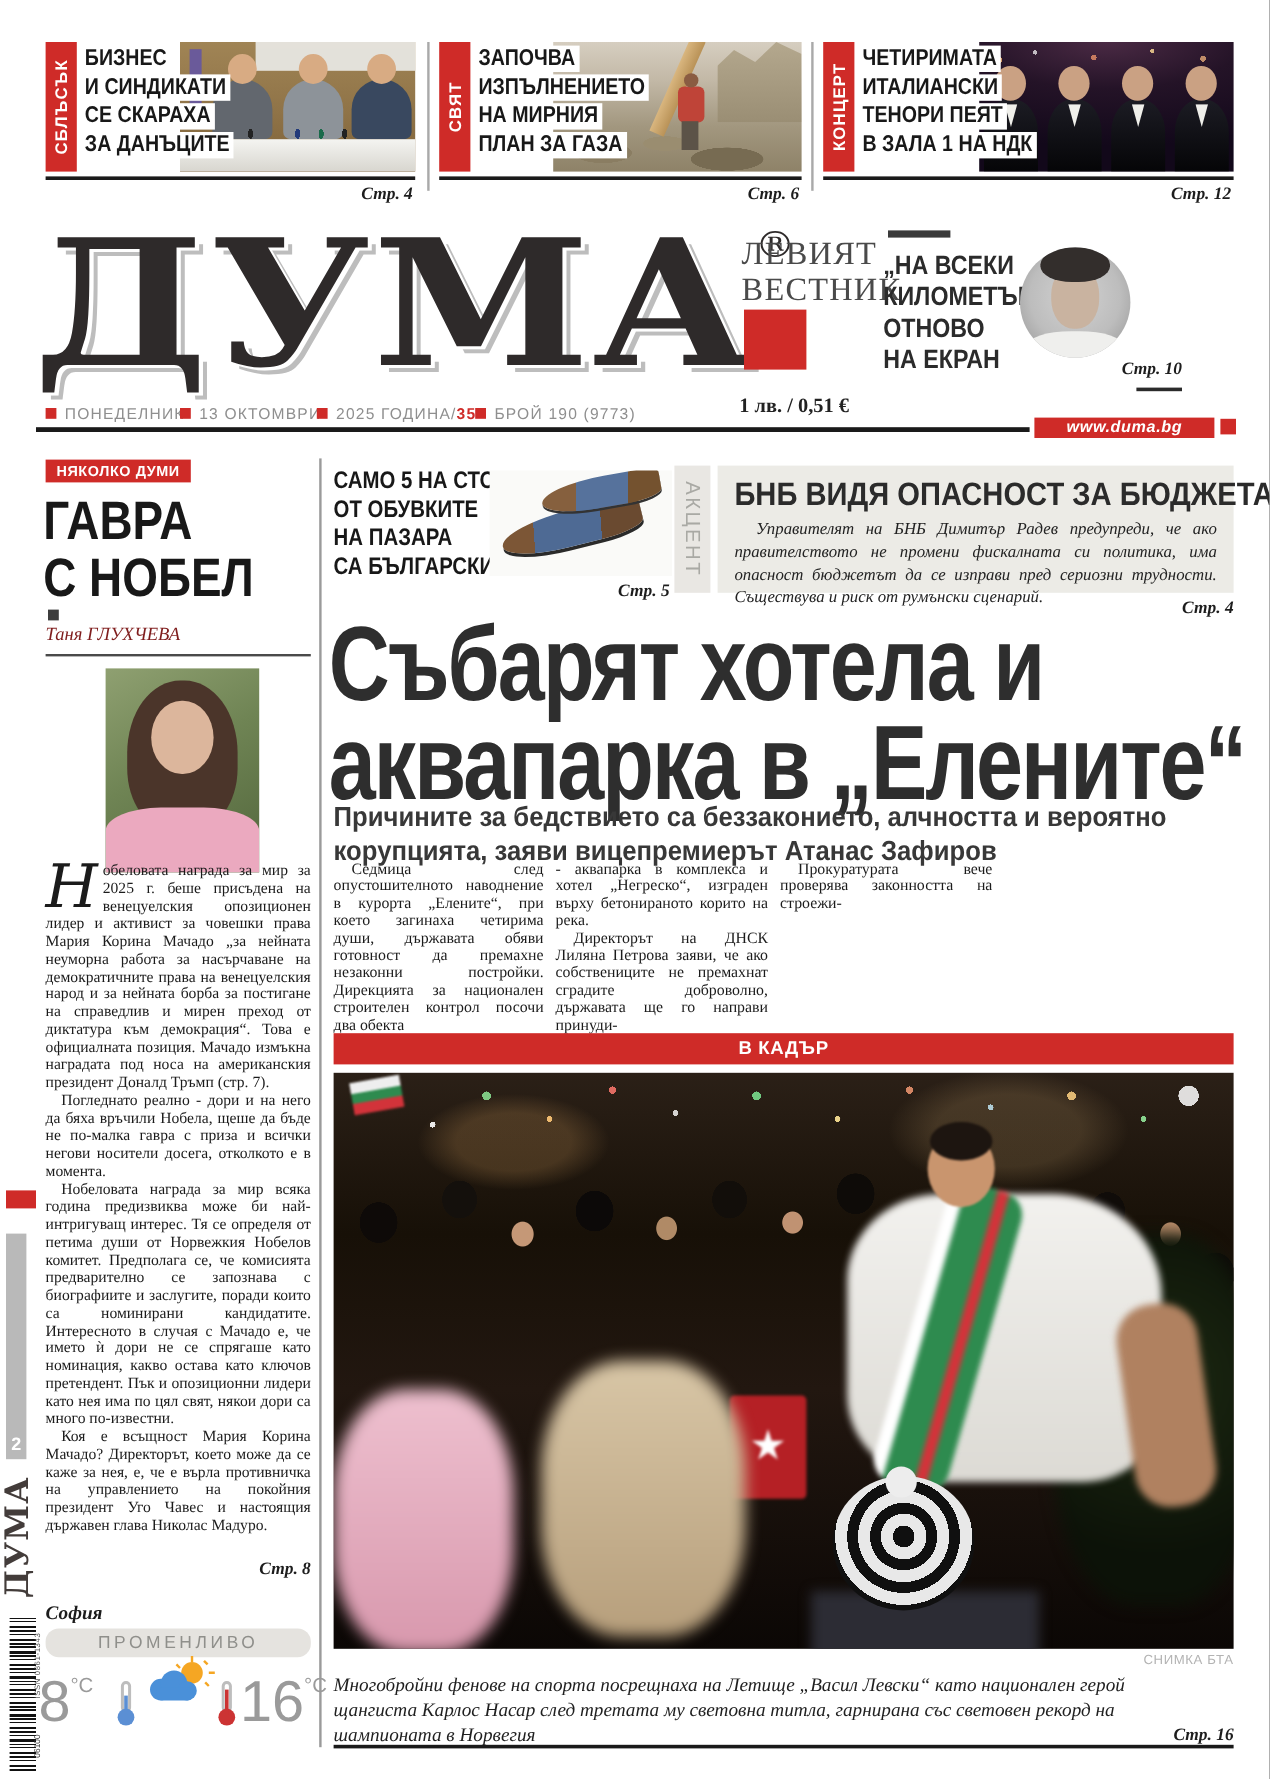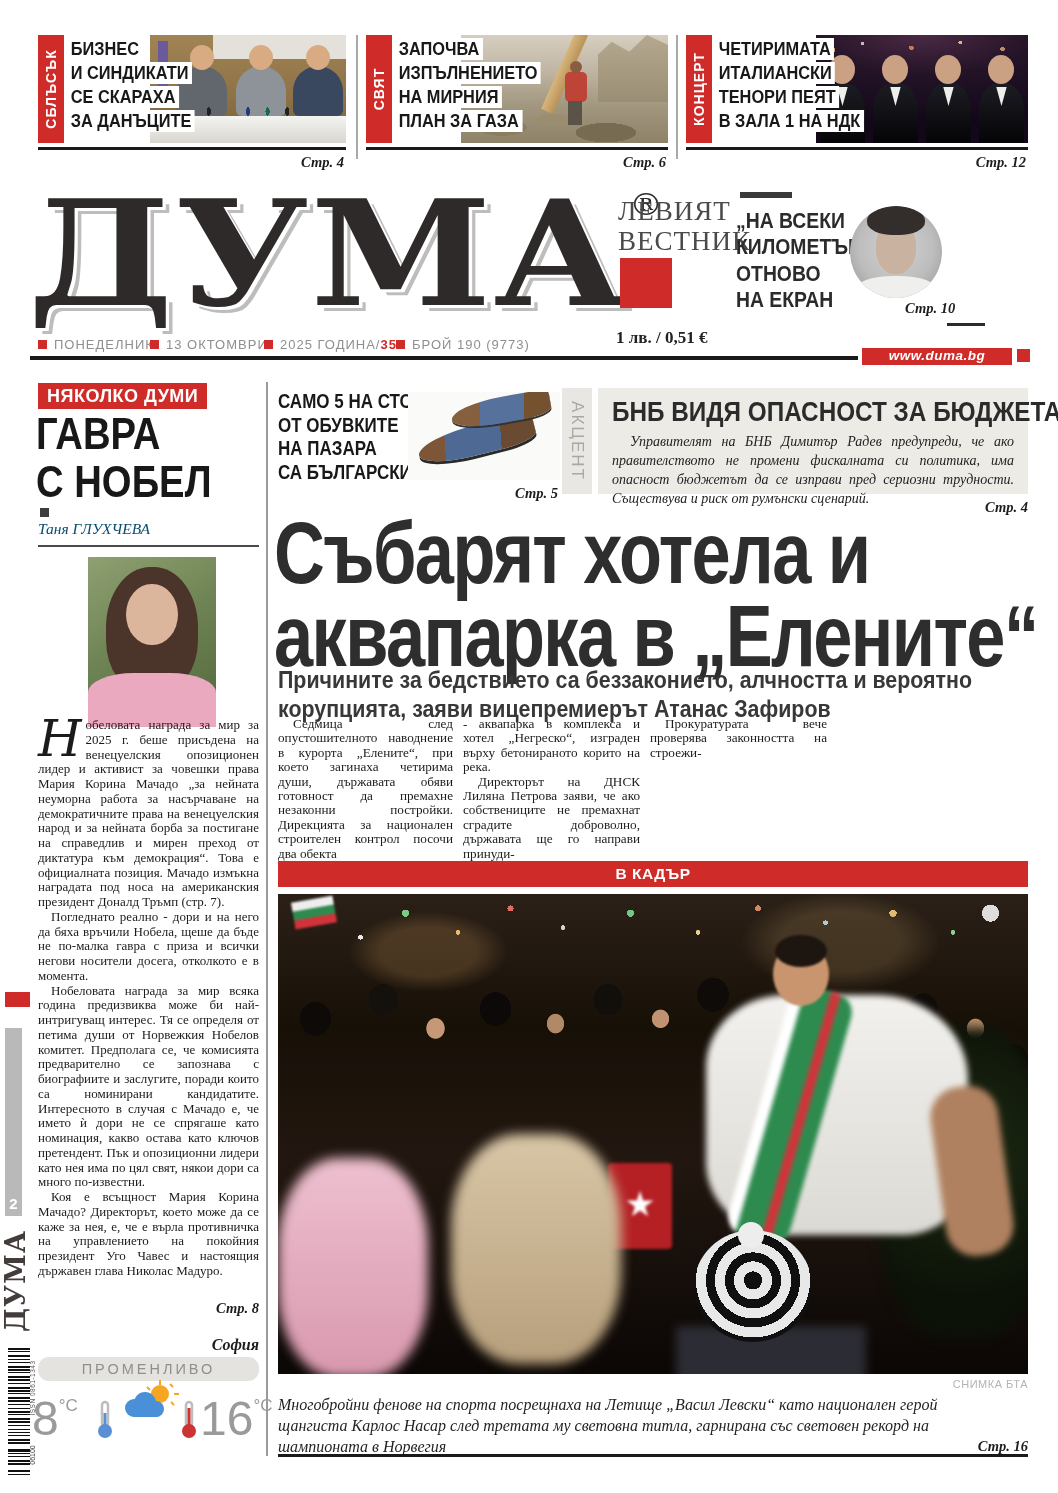--- a/index.html
+++ b/index.html
@@ -87,57 +87,57 @@
            font-weight:bold; font-size:17px; color:#222; }
   .tv-bar { position:absolute; left:740px; top:192px; width:52px; height:6px; background:#3a3a3a; }
   .tv-lines { position:absolute; left:736px; top:208px; }
   .tv-lines div { font-weight:bold; font-size:22px; line-height:1.2; color:#2b2b2b; white-space:nowrap;
                   transform:scaleX(.88); transform-origin:0 50%; }
   .tvphoto { position:absolute; left:850px; top:206px; width:92px; height:92px; border-radius:50%; overflow:hidden;
              background:radial-gradient(circle at 50% 45%,#d2d2d2 0%,#bdbdbd 55%,#8f8f8f 100%); }
   .tv-face { position:absolute; left:28%; top:16%; width:44%; height:58%; background:#c9b3a0; border-radius:46%; }
   .tv-hair { position:absolute; left:18%; top:0; width:64%; height:32%; background:#332e2c; border-radius:50% 50% 45% 45%; }
   .tv-shoulders { position:absolute; left:6%; bottom:-6%; width:88%; height:30%; background:#efefed; border-radius:45% 45% 0 0; }
-  .tv-page { position:absolute; left:905px; top:300px; width:80px; text-align:left; }
+  .tv-page { position:absolute; left:905px; top:300px; width:80px; text-align:right; }
   .tv-rule { position:absolute; left:947px; top:323px; width:38px; height:3px; background:#2b2b2b; }
   .website { position:absolute; left:862px; top:348px; width:150px; height:17px; background:#cf2b28;
              color:#fff; font-weight:bold; font-style:italic; font-size:13.5px; text-align:center; line-height:16px; letter-spacing:.5px; }
   .web-square { position:absolute; left:1017px; top:349px; width:13px; height:13px; background:#cf2b28; }
 
   
   .datebar { position:absolute; left:38px; top:337px; width:820px; font-size:13px; color:#8f8f8f; letter-spacing:1px; }
   .d-item { position:absolute; top:0; white-space:nowrap; }
   .d-item .sq { display:inline-block; width:9px; height:9px; background:#cf2b28; margin-right:7px; }
   .d1{left:0;} .d2{left:112px;} .d3{left:226px;} .d4{left:358px;}
   .d-red { color:#cf2b28; font-weight:bold; }
   .main-rule { position:absolute; left:30px; top:356px; width:828px; height:4px; background:#1a1a1a; }
 
   
   .op-label { position:absolute; left:38px; top:383px; background:#cf2b28; color:#fff; font-weight:bold;
-              font-size:18px; padding:3px 9px 2px; letter-spacing:.5px; }
+              font-size:12px; padding:3px 9px 2px; letter-spacing:.5px; }
   .op-title { position:absolute; left:36px; top:410px; }
   .op-title div { font-weight:bold; font-size:45px; line-height:1.06; color:#181818; white-space:nowrap;
                   transform:scaleX(.85); transform-origin:0 50%; }
   .op-bullet { position:absolute; left:40px; top:508px; width:9px; height:9px; background:#3d3d3d; }
   .op-author { position:absolute; left:38px; top:520px; font-family:"Liberation Serif", serif;
-               font-style:italic; font-size:15.5px; color:#0c4a6e;text-align:right; }
+               font-style:italic; font-size:15.5px; color:#7f1d1d;text-align:right; }
   .op-hr { position:absolute; left:38px; top:545px; width:221px; height:2px; background:#4a4a4a; }
   .opphoto { position:absolute; left:88px; top:557px; width:128px; height:170px; overflow:hidden;
              background:linear-gradient(150deg,#8fa071 0%,#6f8454 45%,#52663c 100%); }
   .w-hair { position:absolute; left:14%; top:6%; width:72%; height:74%; background:#4b352a; border-radius:48% 48% 42% 42%; }
   .w-face { position:absolute; left:30%; top:16%; width:40%; height:36%; background:#dcb69c; border-radius:50%; }
   .w-body { position:absolute; left:0; bottom:0; width:100%; height:32%; background:#eba9bf; border-radius:36% 36% 0 0; }
   .op-body { position:absolute; left:38px; top:718px; width:221px; font-family:"Liberation Serif", serif;
              font-size:13px; line-height:1.135; text-align:justify; color:#1b1b1b; }
   .op-body p { margin:0; }
   .op-body p.ind { text-indent:13px; }
   .dropcap { float:left; font-family:"DejaVu Serif", serif; font-style:italic; font-size:50px;
              line-height:.78; padding:2px 4px 0 0; color:#1b1b1b; }
   .op-page { position:absolute; left:38px; top:1300px; width:221px; text-align:right; }
-  .w-city { position:absolute; left:38px; top:1336px; width:221px; text-align:right;
+  .w-city { position:absolute; left:38px; top:1336px; width:221px; text-align:left;
             font-family:"Liberation Serif", serif; font-style:italic; font-weight:bold; font-size:16px; }
   .w-bar { position:absolute; left:38px; top:1357px; width:221px; height:24px; background:#e5e3df;
            text-align:center; line-height:24px; font-size:14.5px; color:#8f8f8b; letter-spacing:3px;border-radius:11px; }
   .temp { position:absolute; font-size:48px; color:#9a9a9a; line-height:1; }
   .temp sup { font-size:17px; vertical-align:24px; }
   .t-low { left:32px; top:1395px; } .t-high { left:200px; top:1395px; }
   .w-icon { position:absolute; }
   .wi-1 { left:96px; top:1400px; } .wi-2 { left:118px; top:1378px; } .wi-3 { left:180px; top:1400px; }
 
   

